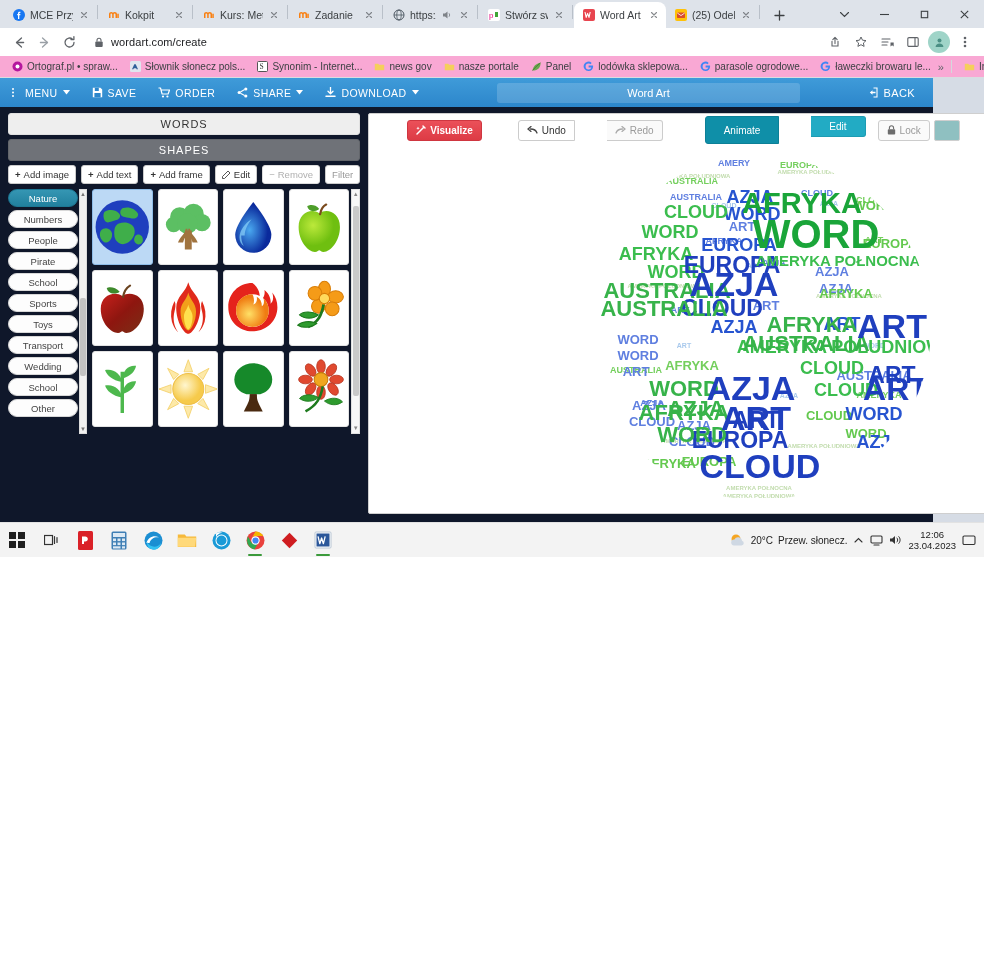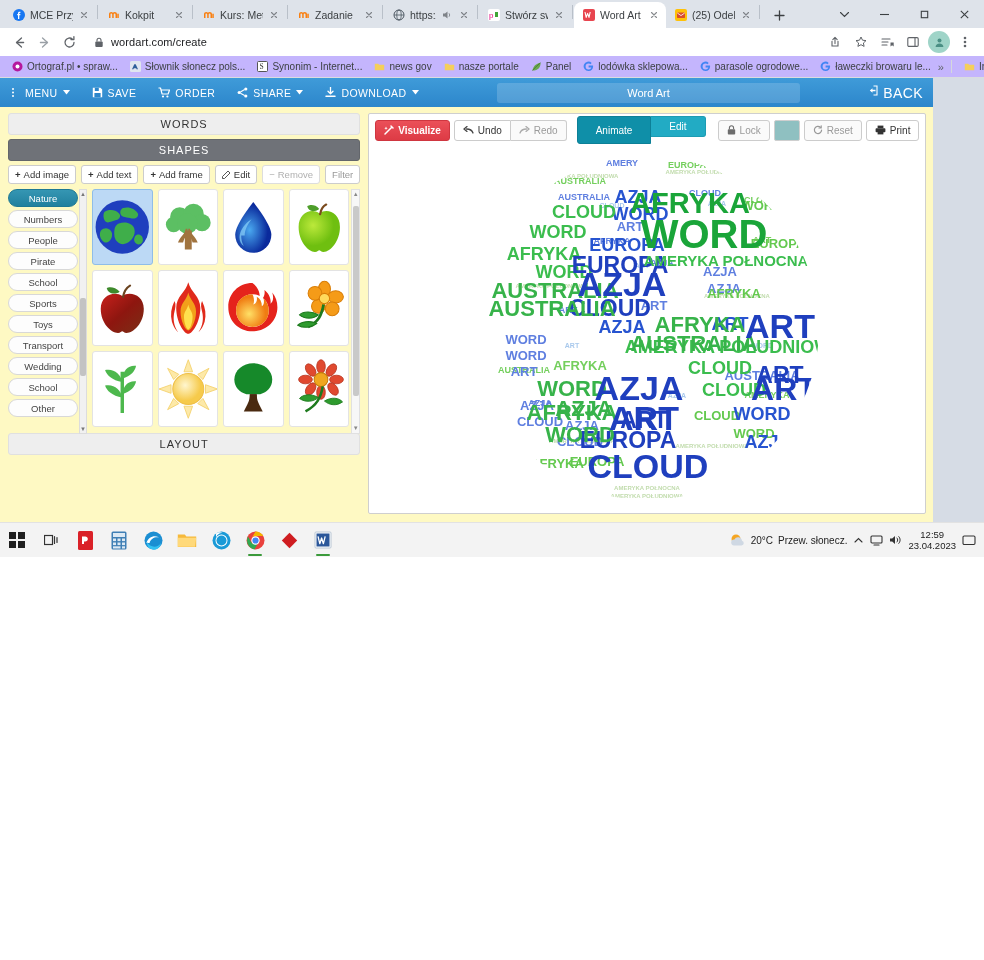--- a/index.html
+++ b/index.html
@@ -27,35 +27,35 @@
 
   .navbar { height:28px; background:#ffffff; display:flex; align-items:center; padding:0 8px; gap:3px; }
   .navbtn { width:22px; height:22px; display:flex; align-items:center; justify-content:center; border-radius:50%; }
   .omnibox { flex:1; height:20px; background:#ffffff; border-radius:11px; display:flex; align-items:center;
              padding:0 8px; gap:7px; margin-left:3px; }
   .omnibox .urltext { font-size:11px; color:#202124; letter-spacing:.1px; }
   .navicons { display:flex; align-items:center; gap:4px; }
   .navicons > div { width:22px; height:22px; display:flex; align-items:center; justify-content:center; }
   .avatar-ic { width:16px; height:16px; border-radius:50%; background:#9fd4c8; display:flex; align-items:center; justify-content:center; }
 
-  .bookmarks { height:22px; background:#c4b5fd; display:flex; align-items:center; padding:0 7px; gap:2px; font-size:10px; color:#3c4043; border-bottom:1px solid #dadce0; }
+  .bookmarks { height:22px; background:#f9a8d4; display:flex; align-items:center; padding:0 7px; gap:2px; font-size:10px; color:#3c4043; border-bottom:1px solid #dadce0; }
   .bm { display:flex; align-items:center; gap:4px; padding:2px 5px; border-radius:4px; white-space:nowrap; }
   .bm .bmi { width:11px; height:11px; flex:0 0 11px; }
   .bm-overflow { margin-left:auto; display:flex; align-items:center; gap:3px; }
   .bm-div { width:1px; height:13px; background:#d5d8dc; margin:0 4px; }
 
   
-  .app { position:absolute; top:78px; left:0; width:933px; height:444px; background:#fef9c3; }
+  .app { position:absolute; top:78px; left:0; width:933px; height:444px; background:#0f172a; }
   .appbar { height:29px; background:#2f8fd3;
             background:linear-gradient(#3f9bd9,#2c86cb);
             display:flex; align-items:center; color:#fff; font-size:10.5px; position:relative; }
   .appbtn { display:flex; align-items:center; gap:5px; padding:0 11px; height:29px; letter-spacing:.4px; }
   .apptitle { position:absolute; left:497px; width:303px; height:20px; background:rgba(255,255,255,.17);
               border-radius:3px; display:flex; align-items:center; justify-content:center; font-size:11px; }
-  .backbtn { position:absolute; right:10px; display:flex; align-items:flex-start; gap:5px; font-size:14px; letter-spacing:.4px; }
+  .backbtn { position:absolute; right:18px; display:flex; align-items:center; gap:5px; font-size:11px; letter-spacing:.4px; }
 
   .workspace { display:flex; height:415px; }
 
   
   .leftpanel { width:435px; padding:6px 8px 0 8px; }
   .acc-head { height:22px; background:#eeeeee; border:1px solid #e0e0e0; border-radius:3px;
               display:flex; align-items:center; justify-content:center; font-size:11px; color:#333;
               letter-spacing:1px; margin-bottom:4px; }
   .acc-head.active { background:#6f7278; border-color:#63666b; color:#fff; }
   .toolrow { display:flex; gap:5px; margin:4px 0 5px 0; align-items:center; }
@@ -81,21 +81,21 @@
   .gridscroll { position:absolute; right:0; top:0; width:9px; height:245px; background:#f7f7f7; border:1px solid #e0e0e0; }
   .gridscroll .thumb { position:absolute; left:1px; top:16px; width:6px; height:190px; background:#c9c9c9; border-radius:2px; }
   .gridscroll .ar { position:absolute; left:0; width:100%; text-align:center; font-size:6px; color:#888; line-height:9px; }
 
   
   .rightpanel { flex:1; padding:6px 8px 8px 0; }
   .canvas-card { height:401px; background:#fff; border:1px solid #cfcfcf; border-radius:2px;
                  display:flex; flex-direction:column; }
   .ctoolbar { height:28px; display:flex; align-items:center; gap:4px; padding:4px 6px 0 6px; }
   .cbtn { height:21px; border:1px solid #ccc; border-radius:3px; background:#fff; font-size:10px; color:#333;
-          display:flex; align-items:center; gap:4px; padding:0 8px; white-space:nowrap; }
+          display:flex; align-items:center; gap:4px; padding:0 8px; white-space:nowrap;margin-left:32px; }
   .cbtn.visualize { background:#e8454f; background:linear-gradient(#eb5059,#dd3b45); border-color:#cf3640; color:#fff; font-weight:bold; }
   .cbtn.animate { background:#0f8fa8; border-color:#0d8097; color:#fff; border-radius:3px 0 0 3px; }
   .cbtn.edit { background:#22abc4; border-color:#1d9cb3; color:#fff; border-radius:0 3px 3px 0; }
   .cbtn.muted { color:#9a9a9a; background:#fafafa; }
   .grp { display:flex; }
   .grp .cbtn:first-child { border-radius:3px 0 0 3px; }
   .grp .cbtn:last-child { border-radius:0 3px 3px 0; border-left:none; }
   .swatch { width:26px; height:21px; background:#8fc0c1; border:1px solid #cfcfcf; border-radius:2px; }
   .cloudarea { flex:1; display:flex; align-items:center; justify-content:center; }
 
@@ -740,21 +740,20 @@
             </div>
             <div class="gridscroll">
               <div class="ar" style="top:0">▲</div>
               <div class="thumb"></div>
               <div class="ar" style="bottom:0">▼</div>
             </div>
           </div>
         </div>
 
         <div style="margin-top:6px;">
-          <div class="acc-head">LAYOUT</div>
         </div>
       </div>
 
       <div class="rightpanel">
         <div class="canvas-card">
           <div class="ctoolbar">
             <div class="cbtn visualize">
               <span>
                 <svg width="10" height="10" viewBox="0 0 10 10">
                     <path d="M1 9l7-7M7 1l2 2" stroke="#fff" stroke-width="1.5" stroke-linecap="round"></path>
@@ -1049,21 +1048,21 @@
             <path d="M4 11h5" stroke="#333" stroke-width="1.1" stroke-linecap="round"></path>
           </svg>
       </span>
       <span>
         <svg width="13" height="12" viewBox="0 0 13 12">
             <path d="M1 4.5h2.2L6 2v8L3.2 7.5H1z" fill="#333"></path>
             <path d="M8 4c1 1 1 3 0 4M9.8 2.6c1.8 1.8 1.8 4.9 0 6.8" stroke="#333" stroke-width="1" fill="none" stroke-linecap="round"></path>
           </svg>
       </span>
       <div class="clock">
-        <div>12:59</div>
+        <div>12:06</div>
         <div>23.04.2023</div>
       </div>
       <span>
         <svg width="14" height="13" viewBox="0 0 14 13">
             <rect x="1" y="2" width="12" height="8.5" rx="1.2" fill="none" stroke="#333" stroke-width="1.1"></rect>
           </svg>
       </span>
     </div>
   </div>
 

